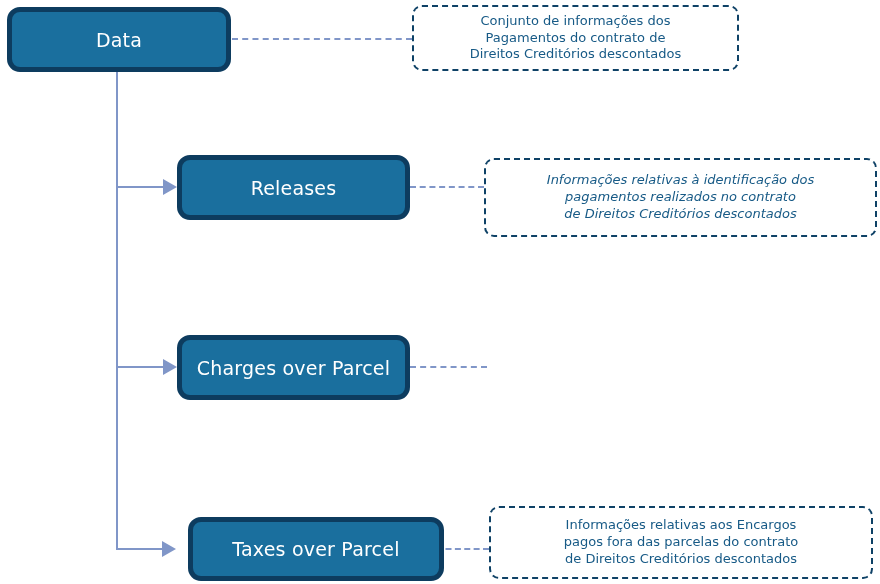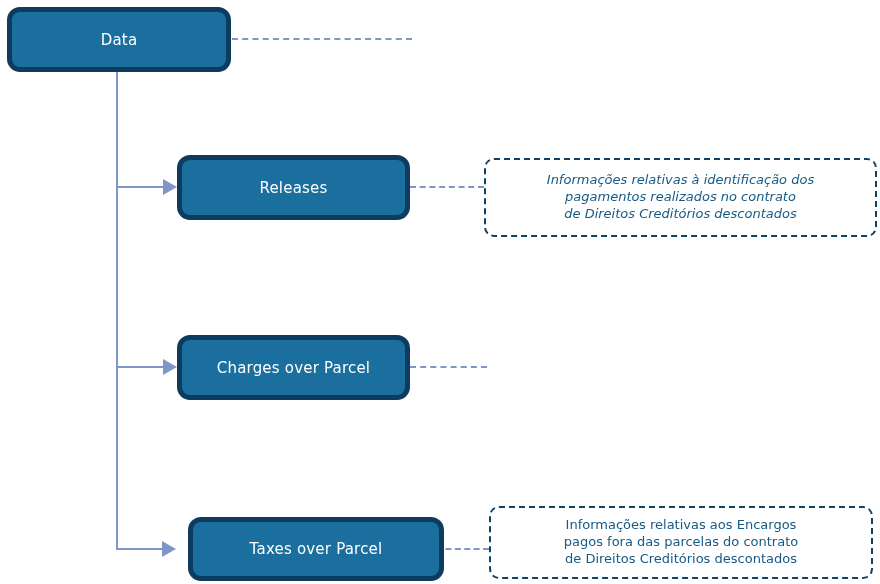--- a/index.html
+++ b/index.html
@@ -14,21 +14,21 @@
   }
   .node {
     position: absolute;
     background: var(--node-fill, #1A6F9E);
     border: 5px solid var(--node-border, #0D3C5F);
     border-radius: 13px;
     color: var(--node-text, #FFFFFF);
     display: flex;
     align-items: center;
     justify-content: center;
-    font-size: 15px;
+    font-size: 19px;
     letter-spacing: 0.2px;
   }
   .note {
     position: absolute;
     border: 2px dashed var(--note-border, #0E4166);
     border-radius: 10px;
     background: #ffffff;
     color: var(--note-text, #175A86);
     display: flex;
     align-items: center;
@@ -98,20 +98,25 @@
   <div class="node" id="node-charges">
     <span>Charges over Parcel</span>
   </div>
   <div class="node" id="node-releases">
     <span>Releases</span>
   </div>
   <div class="node" id="node-taxes">
     <span>Taxes over Parcel</span>
   </div>
 
+  <div class="note" id="note-data">
+    <span>Conjunto de informações dos
+Pagamentos do contrato de
+Direitos Creditórios descontados</span>
+  </div>
   <div class="note" id="note-releases">
     <span>Informações relativas à identificação dos
 pagamentos realizados no contrato
 de Direitos Creditórios descontados</span>
   </div>
   <div class="note" id="note-taxes">
     <span>Informações relativas aos Encargos
 pagos fora das parcelas do contrato
 de Direitos Creditórios descontados</span>
   </div>

